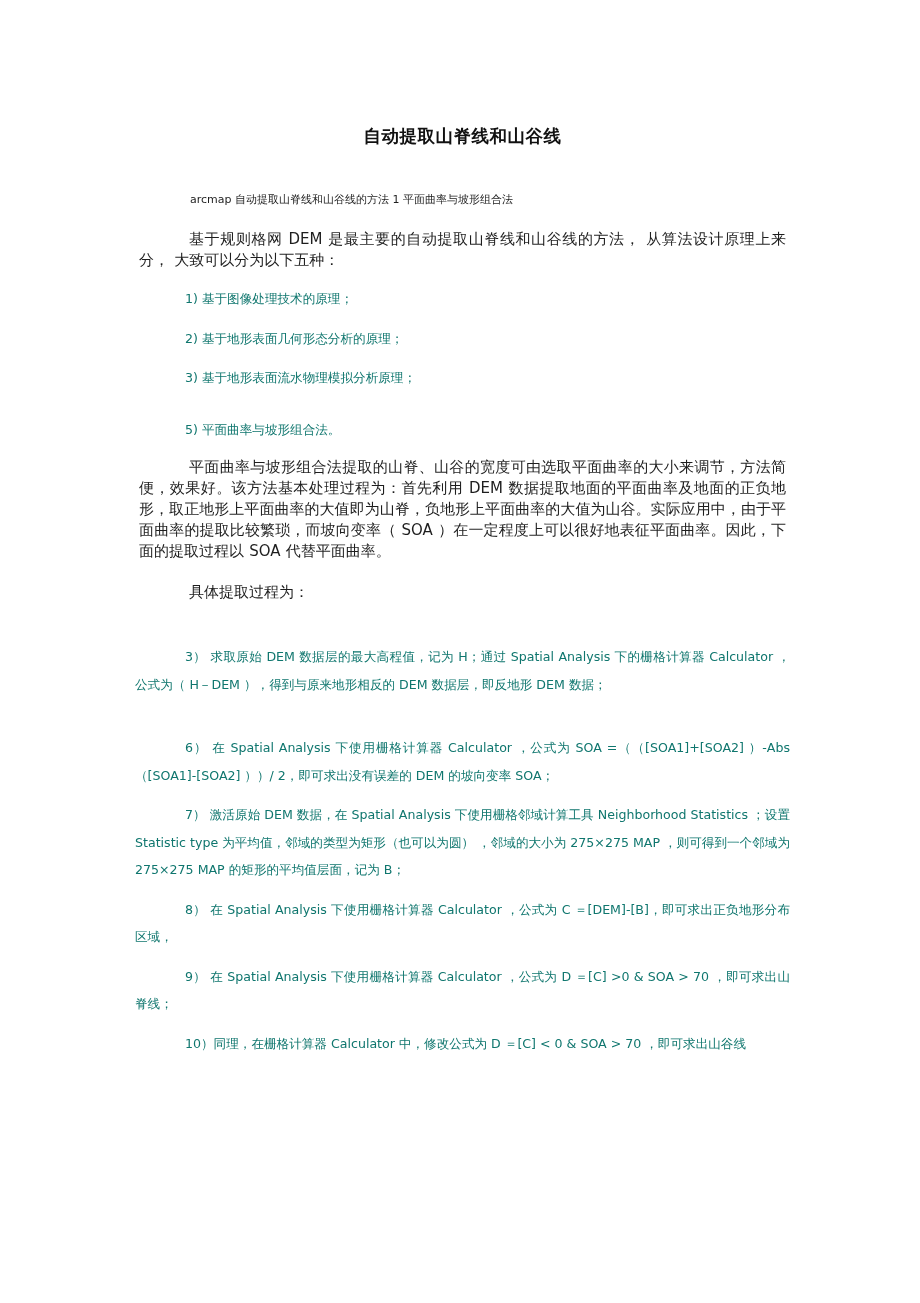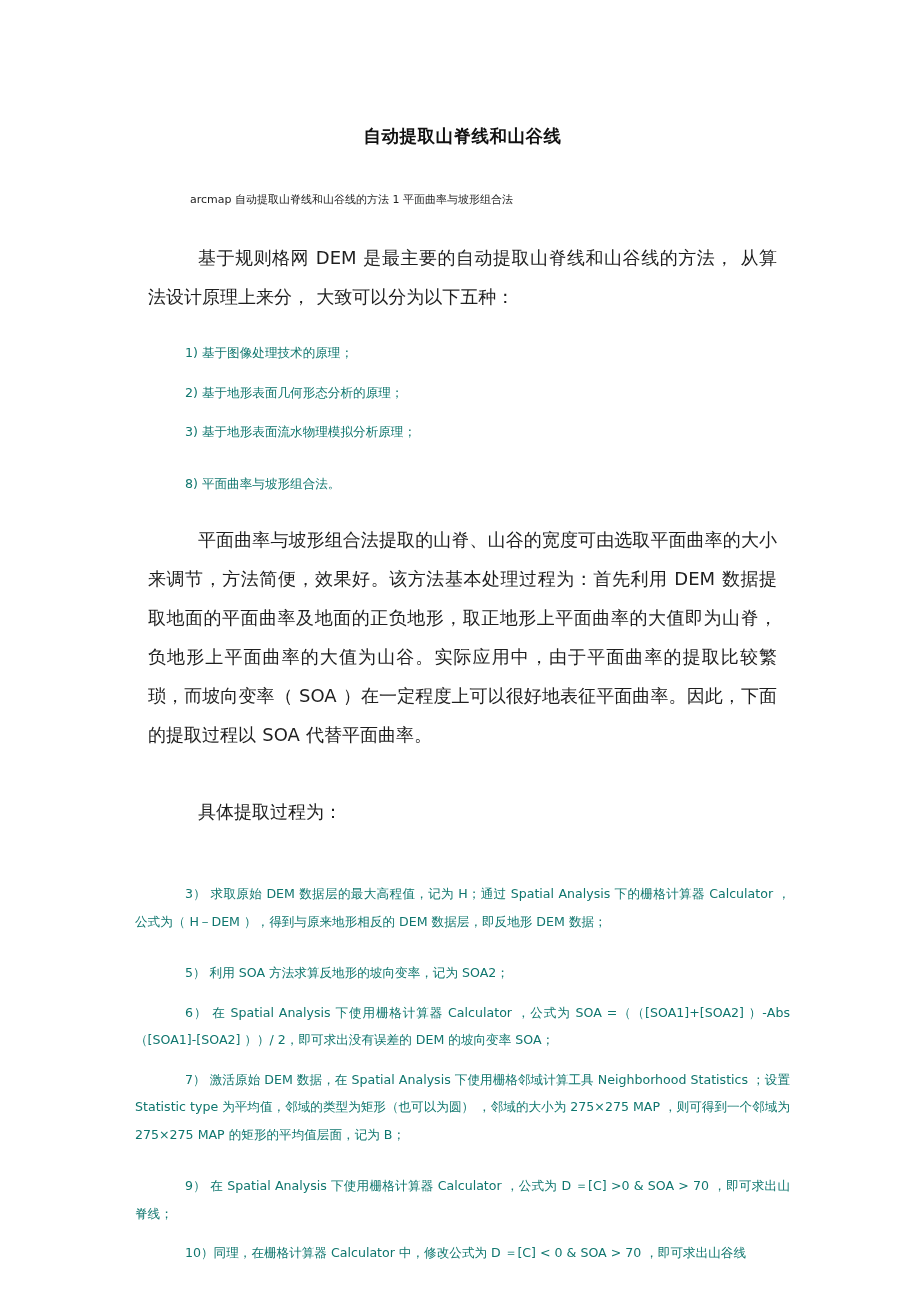--- a/index.html
+++ b/index.html
@@ -34,26 +34,26 @@
     font-size: 17.5px;
     font-weight: 700;
     color: #111111;
     letter-spacing: 0.5px;
     margin: 0;
     padding-top: 126px;
     line-height: 1.25;
     font-family: "DejaVu Serif", "Liberation Serif", serif;
   }
   .para {
-    font-size: 18px;
-    line-height: 39px;
+    font-size: 15px;
+    line-height: 21px;
     color: #1e1e1e;
     text-align: justify;
     text-justify: inter-ideograph;
-    margin: 13px;
+    margin: 4px;
     font-family: "DejaVu Sans", "Liberation Sans", sans-serif;
     word-spacing: 0.5px;
   }
   .subtitle-line {
     margin-top: 38px;
     margin-bottom: 0;
     padding-left: 55px;
     white-space: nowrap;
     font-size: 11px;
     line-height: 27.5px;
@@ -96,50 +96,50 @@
     <div class="spacer-12"></div>
 
     <p class="listitem">2)  基于地形表面几何形态分析的原理；</p>
     <div class="spacer-12"></div>
 
     <p class="listitem">3)  基于地形表面流水物理模拟分析原理；</p>
     <div class="spacer-12"></div>
 
     <div class="spacer-12"></div>
 
-    <p class="listitem">8)  平面曲率与坡形组合法。</p>
+    <p class="listitem">5)  平面曲率与坡形组合法。</p>
 
     <div class="spacer-10"></div>
 
     <p class="para indent">平面曲率与坡形组合法提取的山脊、山谷的宽度可由选取平面曲率的大小来调节，方法简便，效果好。该方法基本处理过程为：首先利用      DEM  数据提取地面的平面曲率及地面的正负地形，取正地形上平面曲率的大值即为山脊，负地形上平面曲率的大值为山谷。实际应用中，由于平面曲率的提取比较繁琐，而坡向变率（  SOA  ）在一定程度上可以很好地表征平面曲率。因此，下面的提取过程以        SOA  代替平面曲率。</p>
 
     <div class="spacer-12"></div>
 
     <p class="para indent">具体提取过程为：</p>
 
     <div class="spacer-12"></div>
 
     <div class="spacer-12"></div>
 
     <div class="spacer-12"></div>
 
     <p class="listitem hang">3）  求取原始  DEM  数据层的最大高程值，记为    H；通过  Spatial Analysis    下的栅格计算器  Calculator  ，公式为（  H－DEM  ），得到与原来地形相反的    DEM  数据层，即反地形  DEM  数据；</p>
     <div class="spacer-12"></div>
 
     <div class="spacer-12"></div>
 
-    <p class="listitem hang">5）  利用  SOA  方法求算反地形的坡向变率，记为    SOA2；</p>
     <div class="spacer-12"></div>
 
     <p class="listitem hang">6）  在 Spatial Analysis    下使用栅格计算器    Calculator ，公式为 SOA  =（（[SOA1]+[SOA2]  ）-Abs（[SOA1]-[SOA2]  ））/ 2，即可求出没有误差的    DEM  的坡向变率  SOA；</p>
     <div class="spacer-12"></div>
 
     <p class="listitem hang">7）  激活原始  DEM  数据，在  Spatial Analysis    下使用栅格邻域计算工具     Neighborhood Statistics  ；设置  Statistic type    为平均值，邻域的类型为矩形（也可以为圆）      ，邻域的大小为    275×275 MAP ，则可得到一个邻域为    275×275 MAP  的矩形的平均值层面，记为    B；</p>
     <div class="spacer-12"></div>
 
+    <p class="listitem hang">8）  在  Spatial Analysis    下使用栅格计算器    Calculator ，公式为  C  ＝[DEM]-[B]，即可求出正负地形分布区域，</p>
     <div class="spacer-12"></div>
 
     <p class="listitem hang">9）  在  Spatial Analysis    下使用栅格计算器    Calculator ，公式为  D  ＝[C] &gt;0 &amp; SOA &gt; 70 ，即可求出山脊线；</p>
     <div class="spacer-12"></div>
 
     <p class="listitem hang">10）同理，在栅格计算器    Calculator   中，修改公式为    D  ＝[C] &lt; 0 &amp; SOA &gt; 70  ，即可求出山谷线</p>
 
   </div>
 </div>
 

